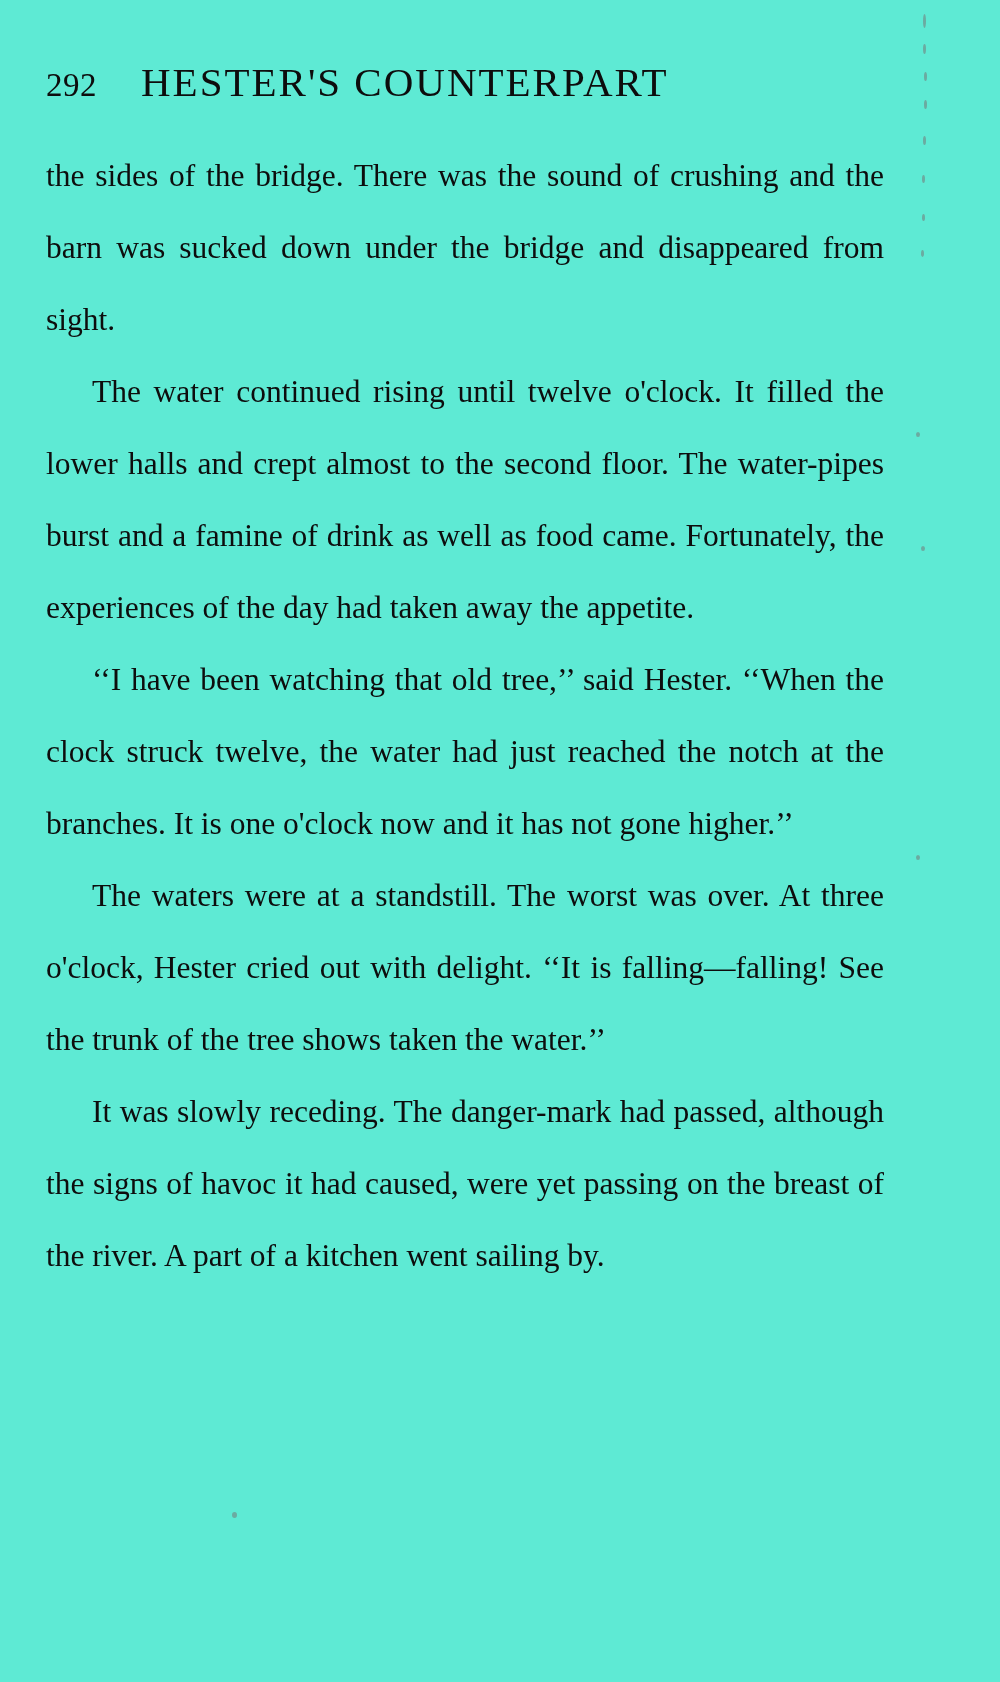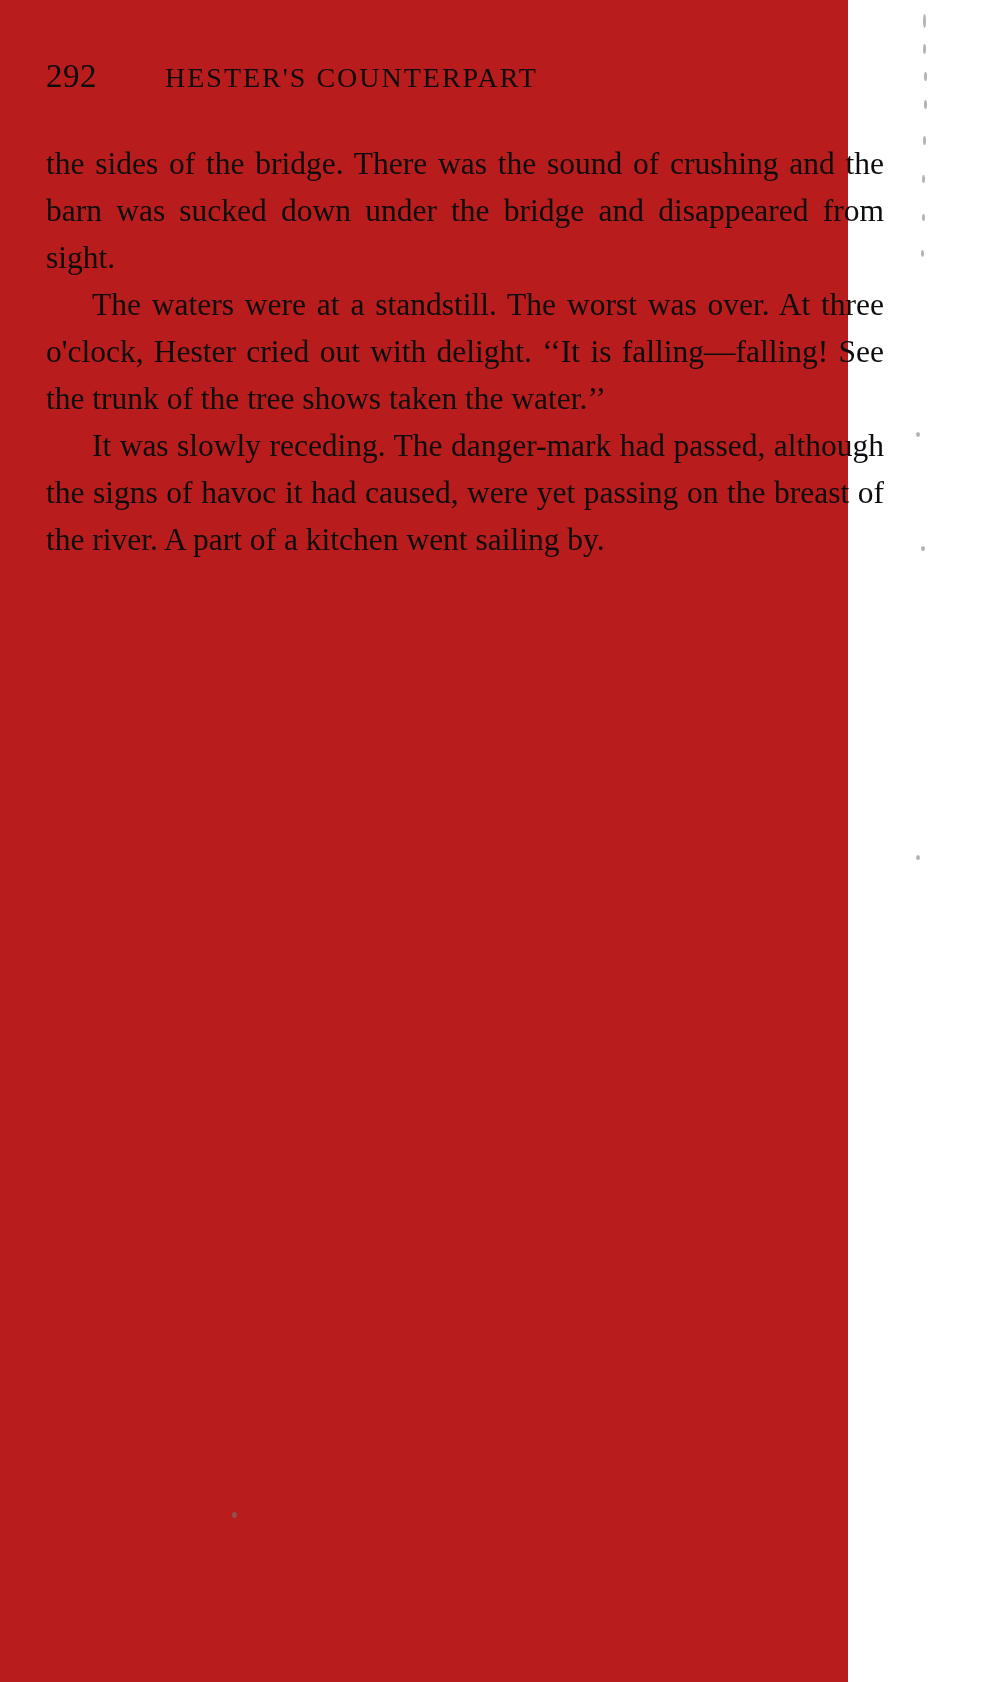--- a/index.html
+++ b/index.html
@@ -13,23 +13,23 @@
     position: relative;
     font-family: "Liberation Serif", "DejaVu Serif", serif;
     color: #0d0d0d;
     overflow: hidden;
   }
 
   .page {
     position: absolute;
     left: 0;
     top: 0;
-    width: 848px;
+    width: 1000px;
     height: 1682px;
-    background: #b91c1c;
+    background: #5eead4;
     font-family: Liberation Serif, serif;
   }
 
   
   .speck {
     position: absolute;
     background: #777;
     border-radius: 50%;
     opacity: 0.55;
   }
@@ -41,33 +41,33 @@
     width: 840px;
     display: flex;
     align-items: baseline;
   }
   .folio {
     font-size: 33px;
     letter-spacing: 0.5px;
     font-weight: 400;
   }
   .running-head {
-    font-size: 28px;
+    font-size: 41px;
     letter-spacing: 2.0px;
-    margin-left: 68px;
+    margin-left: 44px;
     font-weight: 400;
   }
 
   .body-text {
     position: absolute;
     left: 46px;
     top: 140px;
     width: 838px;
     font-size: 31.5px;
-    line-height: 47px;
+    line-height: 72px;
   }
 
   .para {
     margin: 0;
     text-align: justify;
     text-justify: inter-word;
     text-indent: 46px;
     hyphens: none;
   }
   .para.first {
@@ -88,20 +88,22 @@
 
 <div class="page">
 
   <div class="header">
     <span class="folio">292</span>
     <span class="running-head">HESTER'S COUNTERPART</span>
   </div>
 
   <div class="body-text">
     <p class="para first short-last">the sides of the bridge.  There was the sound of crushing and the barn was sucked down under the bridge and disappeared from sight.</p>
+    <p class="para short-last">The water continued rising until twelve o'clock.  It filled the lower halls and crept almost to the second floor.  The water-pipes burst and a famine of drink as well as food came.  Fortunately, the experiences of the day had taken away the appetite.</p>
+    <p class="para short-last">‘‘I have been watching that old tree,’’ said Hester.  ‘‘When the clock struck twelve, the water had just reached the notch at the branches.  It is one o'clock now and it has not gone higher.’’</p>
     <p class="para short-last">The waters were at a standstill.  The worst was over.  At three o'clock, Hester cried out with delight.  ‘‘It is falling—falling!  See the trunk of the tree shows taken the water.’’</p>
     <p class="para short-last">It was slowly receding.  The danger-mark had passed, although the signs of havoc it had caused, were yet passing on the breast of the river.  A part of a kitchen went sailing by.</p>
   </div>
 
   <div class="speck" style="left:923px; top:14px; width:3px; height:14px;"></div>
   <div class="speck" style="left:923px; top:44px; width:3px; height:10px;"></div>
   <div class="speck" style="left:924px; top:72px; width:3px; height:9px;"></div>
   <div class="speck" style="left:924px; top:100px; width:3px; height:9px;"></div>
   <div class="speck" style="left:923px; top:136px; width:3px; height:9px;"></div>
   <div class="speck" style="left:922px; top:175px; width:3px; height:8px;"></div>

